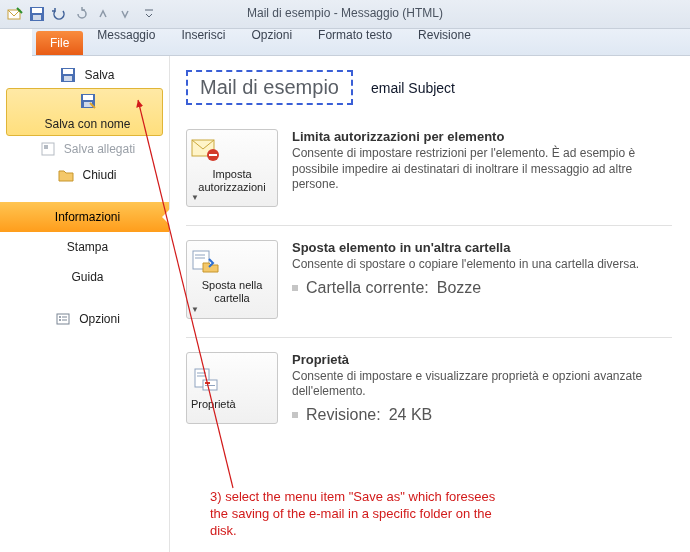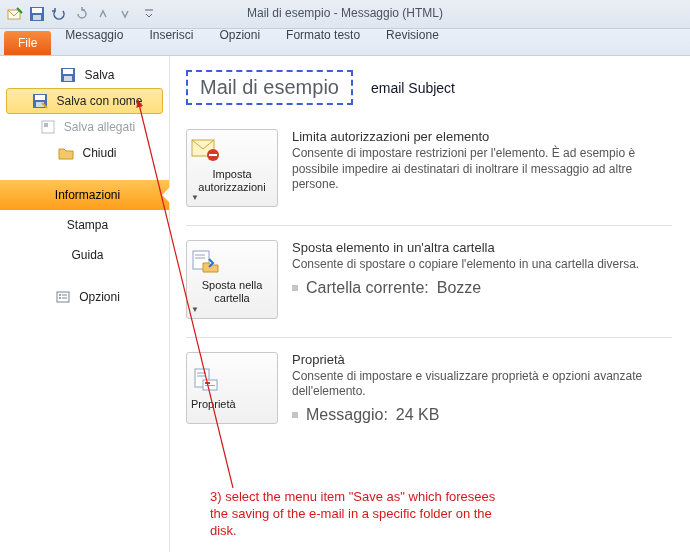--- a/index.html
+++ b/index.html
@@ -48,20 +48,21 @@
   }
   
   .ribbon {
     height: 26px;
     background: linear-gradient(#eaf0f8, #dfe8f3);
     border-bottom: 1px solid #c7cfda;
     display: flex;
     align-items: flex-end;
     padding-left: 4px;
     gap: 2px;
+    margin-left: 32px;
   }
   .ribbon-tab {
     padding: 5px 12px 13px 12px;
     color: #3b4452;
     cursor: default;
     position: relative;
   }
   .ribbon-tab.file {
     background: #f2641b;
     background: linear-gradient(#f98c3e, #e85c15);
@@ -93,20 +94,21 @@
     justify-content: center;
   }
   .side-item .icon-box { width:16px; height:16px; display:flex; align-items:center; justify-content:center;}
   .side-item.disabled { color: #9aa0a8; }
   .side-item.highlight {
     background: linear-gradient(#ffe9a5, #ffdf7d);
     border: 1px solid #e0b537;
     border-radius: 3px;
     margin: 0 6px;
     padding: 4px 4px 4px 10px;
+    flex-direction: column;
   }
   .side-item.selected {
     background: linear-gradient(#ffc552, #ff9d1b);
     color: #000;
     padding: 8px 10px 8px 16px;
     position: relative;
   }
   .side-item.selected::after {
     content: "";
     position: absolute;
@@ -166,21 +168,21 @@
     padding: 6px 4px 4px 4px;
     box-sizing: border-box;
     text-align: center;
     cursor: default;
     flex-shrink: 0;
   }
   .big-button .bb-icon { height: 28px; display:flex; align-items:center; justify-content:center; margin-bottom:4px;}
   .big-button .bb-label { font-size: 11px; line-height: 1.15; white-space: normal; }
   .big-button .bb-drop { font-size: 8px; color:#555; }
   .section-body { flex: 1; }
-  .section-body .s-title { font-weight: normal; font-size: 13px; color:#333; margin-bottom: 2px;}
+  .section-body .s-title { font-weight: bold; font-size: 13px; color:#333; margin-bottom: 2px;}
   .section-body .s-desc { color:#555; font-size: 12px; line-height: 1.3; }
   .kv-row {
     display: flex;
     align-items: center;
     gap: 8px;
     margin-top: 6px;
     color:#555;
     font-size: 16px;
   }
   .kv-row .bullet { width:6px; height:6px; background:#c5c5c5; }
@@ -408,21 +410,21 @@
               <rect x="14" y="17" width="10" height="1" fill="#8fa3bf"></rect>
             </svg>
         </div>
         <div class="bb-label">Proprietà</div>
       </div>
       <div class="section-body">
         <div class="s-title">Proprietà</div>
         <div class="s-desc">Consente di impostare e visualizzare proprietà e opzioni avanzate dell'elemento.</div>
         <div class="kv-row">
           <span class="bullet"></span>
-          <span>Messaggio:</span>
+          <span>Revisione:</span>
           <span>24 KB</span>
         </div>
       </div>
     </div>
 
   </div>
 </div>
 
 <svg class="arrow" width="180" height="440">
   <defs>

